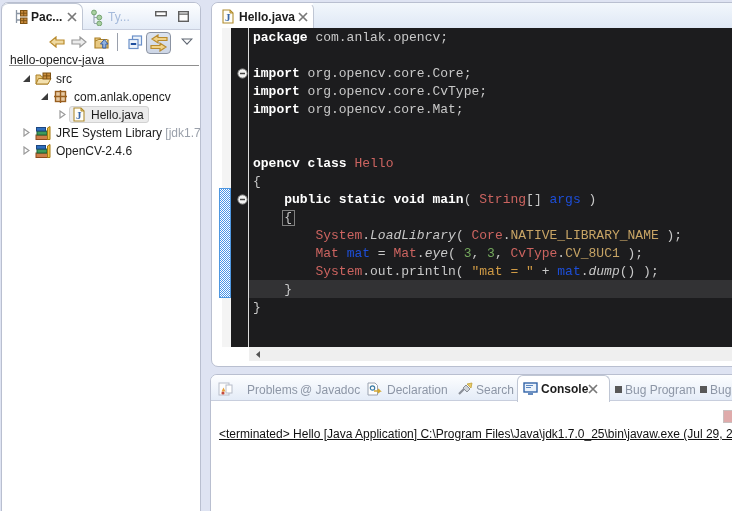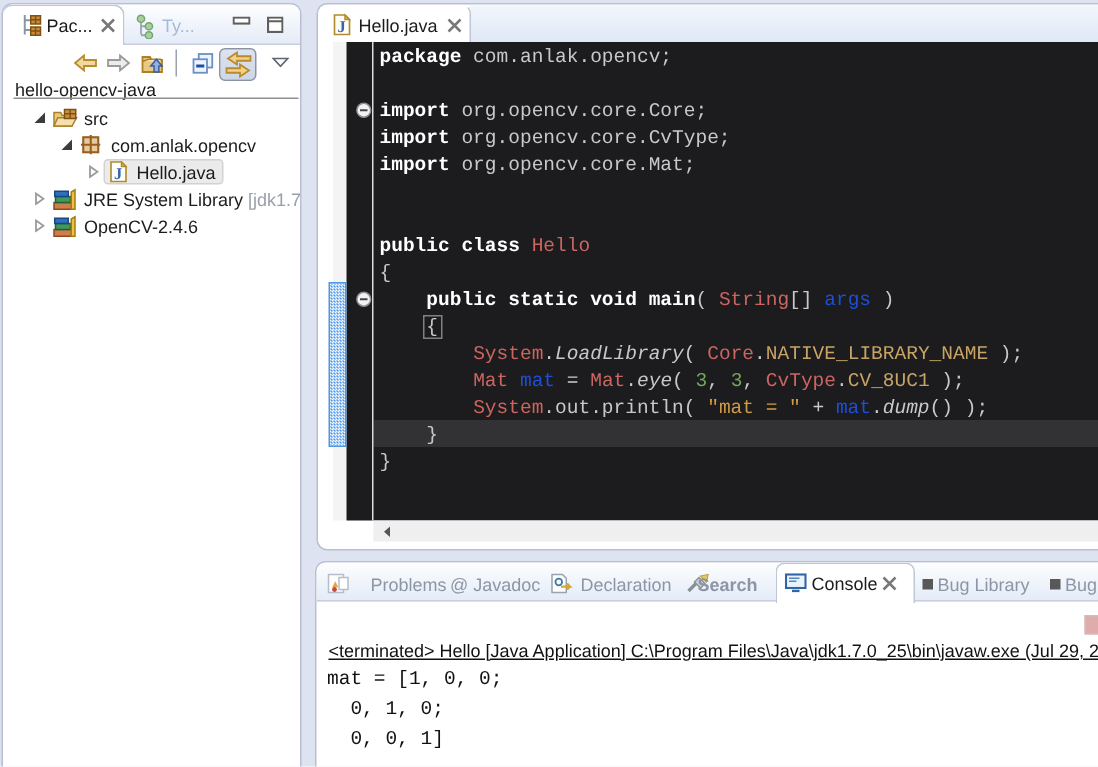--- a/index.html
+++ b/index.html
@@ -6,21 +6,21 @@
   html,body { width:732px; height:511px; overflow:hidden; }
   body { background:#dee3f2; font-family:"Liberation Sans", sans-serif; position:relative; }
   .abs { position:absolute; }
   .panel { position:absolute; background:#fff; border:1px solid #b9bfd0; }
   .tabrow { position:absolute; left:0; top:0; right:0; height:27px;
             background:linear-gradient(#fdfeff,#e3ebf7); }
   .tabrow .bline { position:absolute; left:0; right:0; bottom:0; height:1px; background:#c8cedd; }
   .seltab { position:absolute; top:0; height:27px; background:#fff;
             border:1px solid #bfc6d4; border-bottom:none;
             border-radius:6px 6px 0 0; }
-  .tabtxt { font-size:12px; color:#1c1c1c; }
+  .tabtxt { font-size:12px; color:#1c1c1c;font-weight:bold; }
   .graytxt { font-size:12px; color:#8d96a6;text-align:center; }
   .tree-label { position:absolute; font-size:12px; color:#1c1c1c; white-space:nowrap; }
   .mono { font-family:"Liberation Mono", monospace; }
   #code .kw { color:#ffffff; font-weight:bold; }
   #code .cl { color:#cc6460; }
   #code .vr { color:#1d4ed8; }
   #code .nm { color:#74a85c; }
   #code .st { color:#cf9a45; }
   #code .ct { color:#c7a465; }
 </style>
@@ -189,21 +189,21 @@
 
   <div class="abs" style="left:70px; top:207px; width:13px; height:16px; border:1px solid #808080;"></div>
 
   <div class="abs mono" id="code" style="left:41px; top:26px; font-size:13px; line-height:18px; color:#c8c8c8; white-space:pre;"><span class="kw">package</span> com.anlak.opencv;
 
 <span class="kw">import</span> org.opencv.core.Core;
 <span class="kw">import</span> org.opencv.core.CvType;
 <span class="kw">import</span> org.opencv.core.Mat;
 
 
-<span class="kw">public class</span> <span class="cl">Hello</span>
+<span class="kw">opencv class</span> <span class="cl">Hello</span>
 {
     <span class="kw">public static void main</span>( <span class="cl">String</span>[] <span class="vr">args</span> )
     {
         <span class="cl">System</span>.<i>LoadLibrary</i>( <span class="cl">Core</span>.<span class="ct">NATIVE_LIBRARY_NAME</span> );
         <span class="cl">Mat</span> <span class="vr">mat</span> = <span class="cl">Mat</span>.<i>eye</i>( <span class="nm">3</span>, <span class="nm">3</span>, <span class="cl">CvType</span>.<span class="ct">CV_8UC1</span> );
         <span class="cl">System</span>.out.println( <span class="st">"mat = "</span> + <span class="vr">mat</span>.<i>dump</i>() );
     }
 }</div>
 
   <div class="abs" style="left:37px; top:344px; width:493px; height:14px; background:#efefef;"></div>
@@ -231,37 +231,34 @@
     <circle cx="5.5" cy="6" r="2.2" fill="none" stroke="#3a7ba5" stroke-width="1.2"></circle>
     <path d="M7 9 L13 9 L11 7 M13 9 L11 11" stroke="#d3a730" stroke-width="1.5" fill="none"></path>
   </svg>
   <div class="abs graytxt" style="left:176px; top:8px;">Declaration</div>
 
   <svg class="abs" style="left:246px; top:7px;" width="16" height="14" viewBox="0 0 16 14">
     <path d="M2 12 L7 7" stroke="#8a8f98" stroke-width="2.2"></path>
     <path d="M6 6 L9 3 L13 7 L10 10 Z" fill="#cfd4da" stroke="#8a8f98" stroke-width="1"></path>
     <path d="M10 2 L14 6 L15 1 Z" fill="#e8c96a" stroke="#c2a23a" stroke-width="0.8"></path>
   </svg>
-  <div class="abs graytxt" style="left:254px; top:8px;font-weight:bold;">Search</div>
+  <div class="abs graytxt" style="left:265px; top:8px;">Search</div>
 
   <div class="seltab" style="left:306px; width:93px;"></div>
   <svg class="abs" style="left:312px; top:7px;" width="15" height="13" viewBox="0 0 15 13">
     <rect x="1" y="1" width="13" height="9" fill="#eaf2fb" stroke="#3264a8" stroke-width="1.4"></rect>
     <path d="M3 3.5 h7 M3 5.5 h5" stroke="#5a86c0" stroke-width="1"></path>
     <path d="M5 12 h5" stroke="#3264a8" stroke-width="1.6"></path>
   </svg>
   <div class="abs tabtxt" style="left:330px; top:7px;">Console</div>
   <svg class="abs" style="left:376px; top:8px;" width="12" height="12" viewBox="0 0 12 12">
     <path d="M2 2 L10 10 M10 2 L2 10" stroke="#787878" stroke-width="1.7" fill="none"></path>
   </svg>
 
   <div class="abs" style="left:404px; top:11px; width:7px; height:7px; background:#585858;"></div>
-  <div class="abs graytxt" style="left:414px; top:8px;">Bug Library</div>
+  <div class="abs graytxt" style="left:414px; top:8px;">Bug Program</div>
   <div class="abs" style="left:489px; top:11px; width:7px; height:7px; background:#585858;"></div>
   <div class="abs graytxt" style="left:499px; top:8px;">Bug</div>
 
   <div class="abs" style="left:512px; top:35px; width:14px; height:13px; background:#dfabab; border:1px solid #c9c0c0;"></div>
 
   <div class="abs" style="left:8px; top:52px; font-size:12px; color:#111; white-space:nowrap; text-decoration:underline;">&lt;terminated&gt; Hello [Java Application] C:\Program Files\Java\jdk1.7.0_25\bin\javaw.exe (Jul 29, 2013</div>
-  <div class="abs mono" style="left:7px; top:68px; font-size:13px; line-height:20px; color:#111; white-space:pre;">mat = [1, 0, 0;
-  0, 1, 0;
-  0, 0, 1]</div>
 </div>
 
 </body></html>

